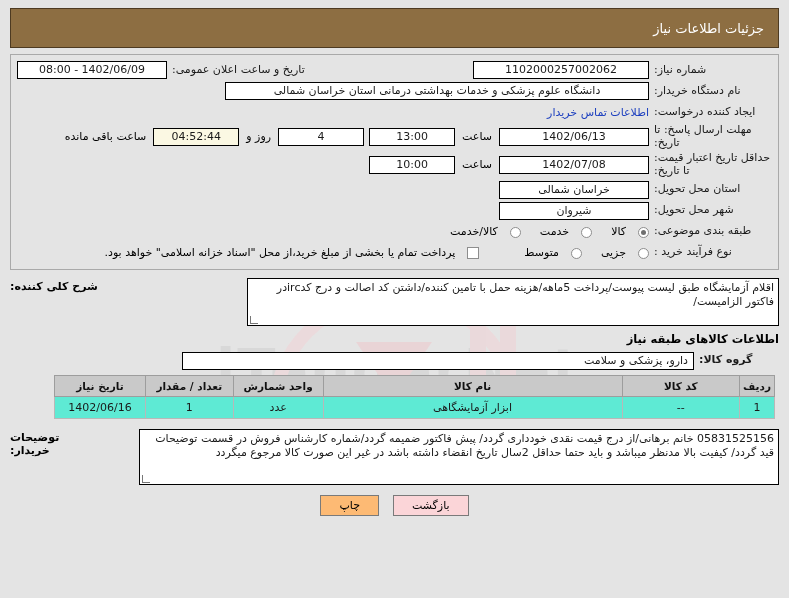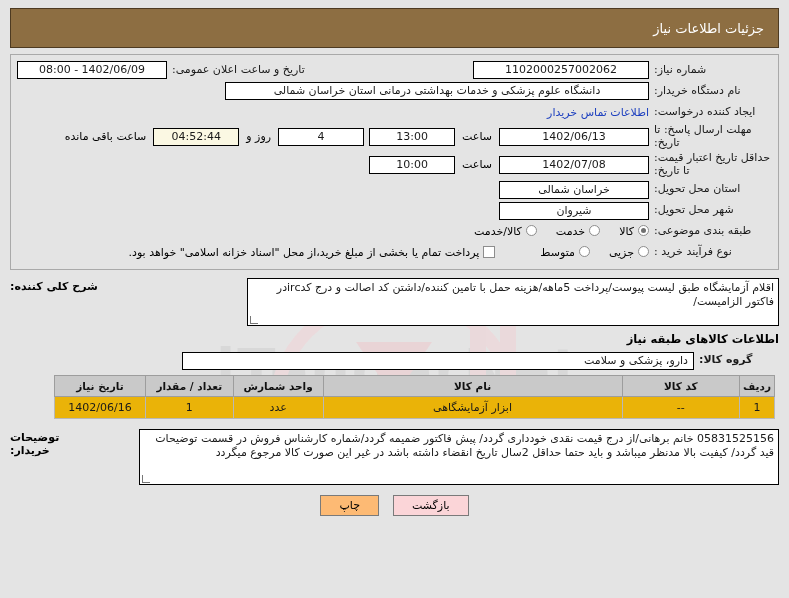--- a/index.html
+++ b/index.html
@@ -164,21 +164,21 @@
     border-radius: 50%;
     background: #707070;
   }
   .checkbox {
     display: inline-block;
     width: 12px; height: 12px;
     border: 1px solid #8d8d8d;
     background: #fff;
     vertical-align: middle;
   }
-  .opt { display: inline-flex; align-items: flex-start; gap: 4px; margin-left: 14px; }
+  .opt { display: inline-flex; align-items: flex-end; gap: 12px; margin-left: 14px; }
   .opt span { font-size: 11px; }
   
   .ta {
     border: 1px solid #000;
     background: #fff;
     padding: 2px 4px;
     font-size: 11px;
     line-height: 1.35;
     color: #1a1a1a;
     text-align: right;
@@ -219,21 +219,21 @@
     padding: 4px 3px;
     text-align: center;
     font-size: 10.5px;
     color: #111;
   }
   table.items td {
     border: 1px solid #b8b8b8;
     padding: 4px 3px;
     text-align: center;
     color: #1a1a1a;
-    background: #eab308;
+    background: #5eead4;
   }
   .col-radif { width: 34px; }
   .col-code  { width: 118px; }
   .col-name  { width: 300px; }
   .col-unit  { width: 90px; }
   .col-qty   { width: 88px; }
   .col-date  { width: 91px; }
   
   .footer {
     position: relative;

